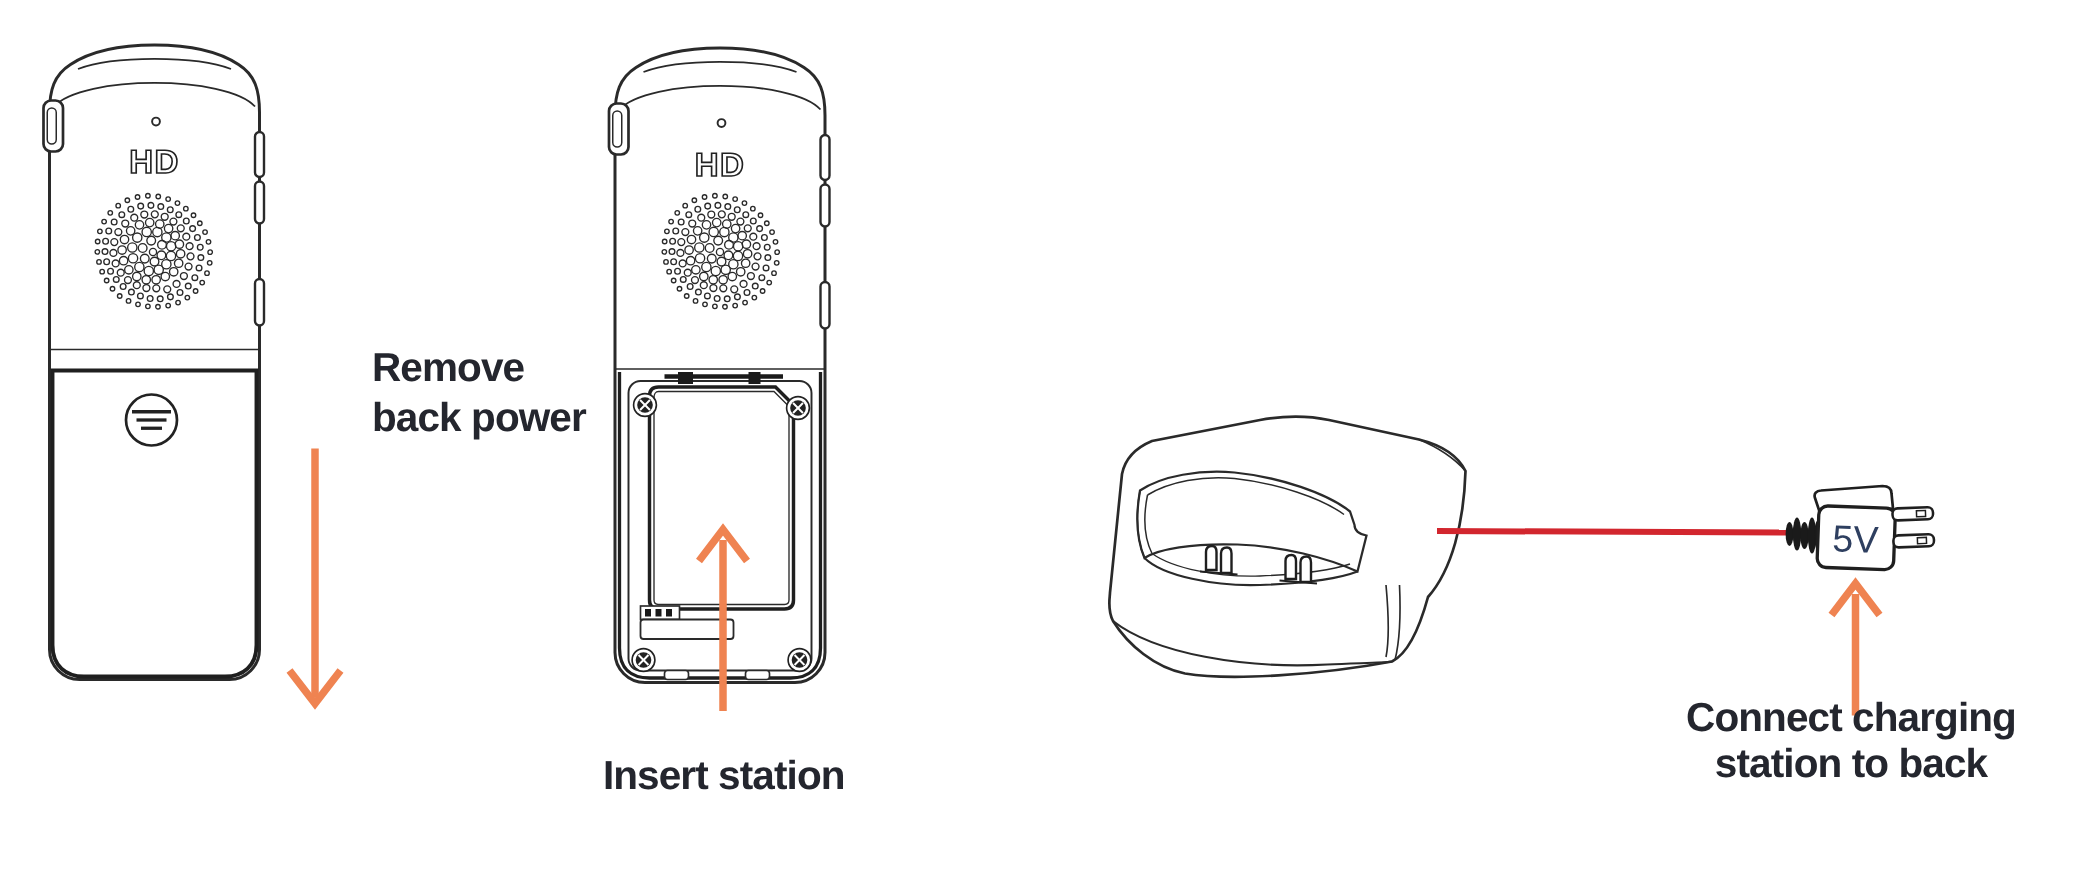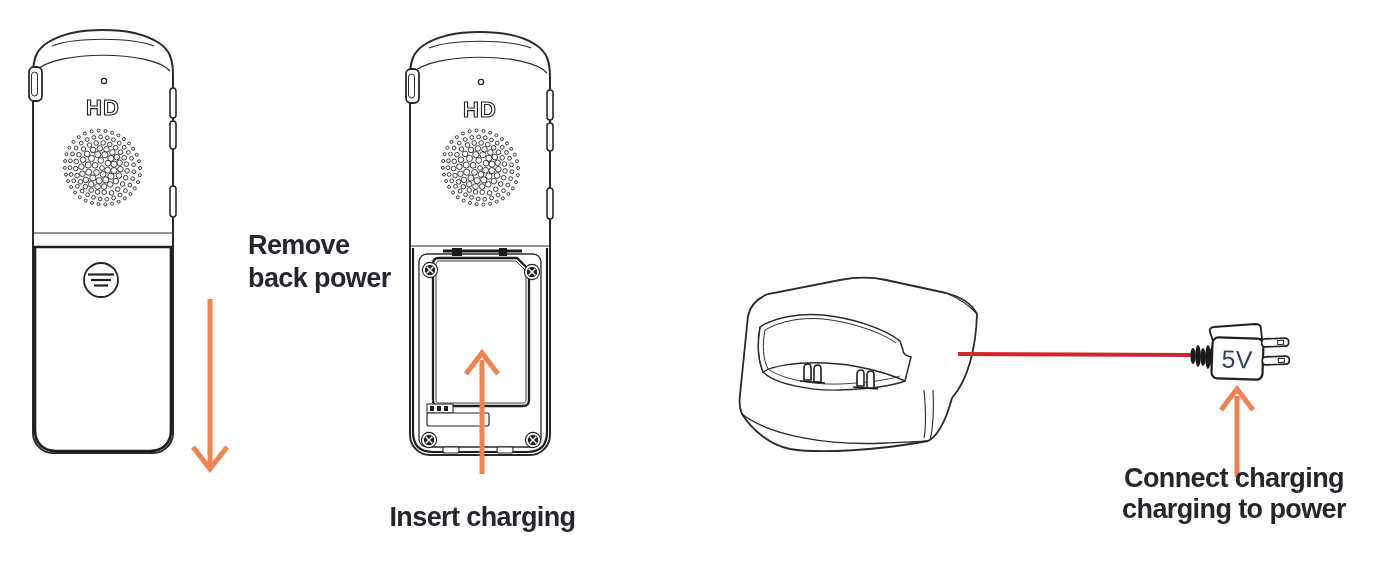--- a/index.html
+++ b/index.html
@@ -405,20 +405,20 @@
     <line x1="1237" y1="396" x2="1237" y2="477"></line>
     <polyline points="1221,410 1237,389 1253,410"></polyline>
   </g>
 </svg>
 
   <div class="step-label label-remove">
     <div>Remove</div>
     <div>back power</div>
   </div>
 
-  <div class="step-label label-insert">Insert charging</div>
+  <div class="step-label label-insert">Insert station</div>
 
   <div class="step-label label-connect">
     <div>Connect charging</div>
-    <div>charging to power</div>
+    <div>station to back</div>
   </div>
 
 </div>
 
 </body></html>

